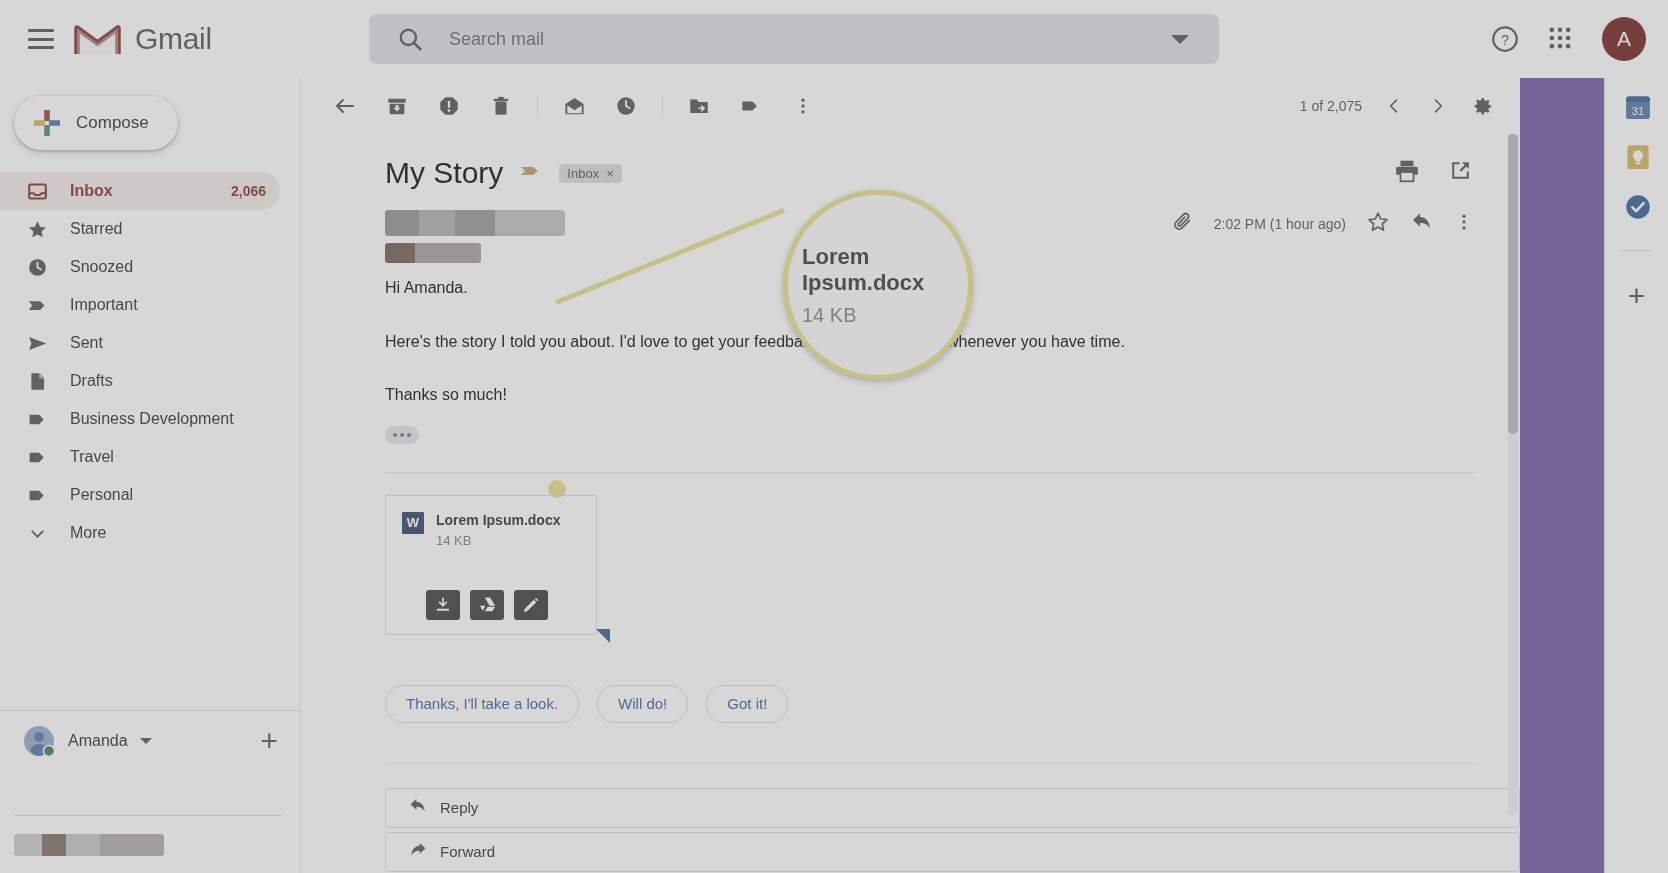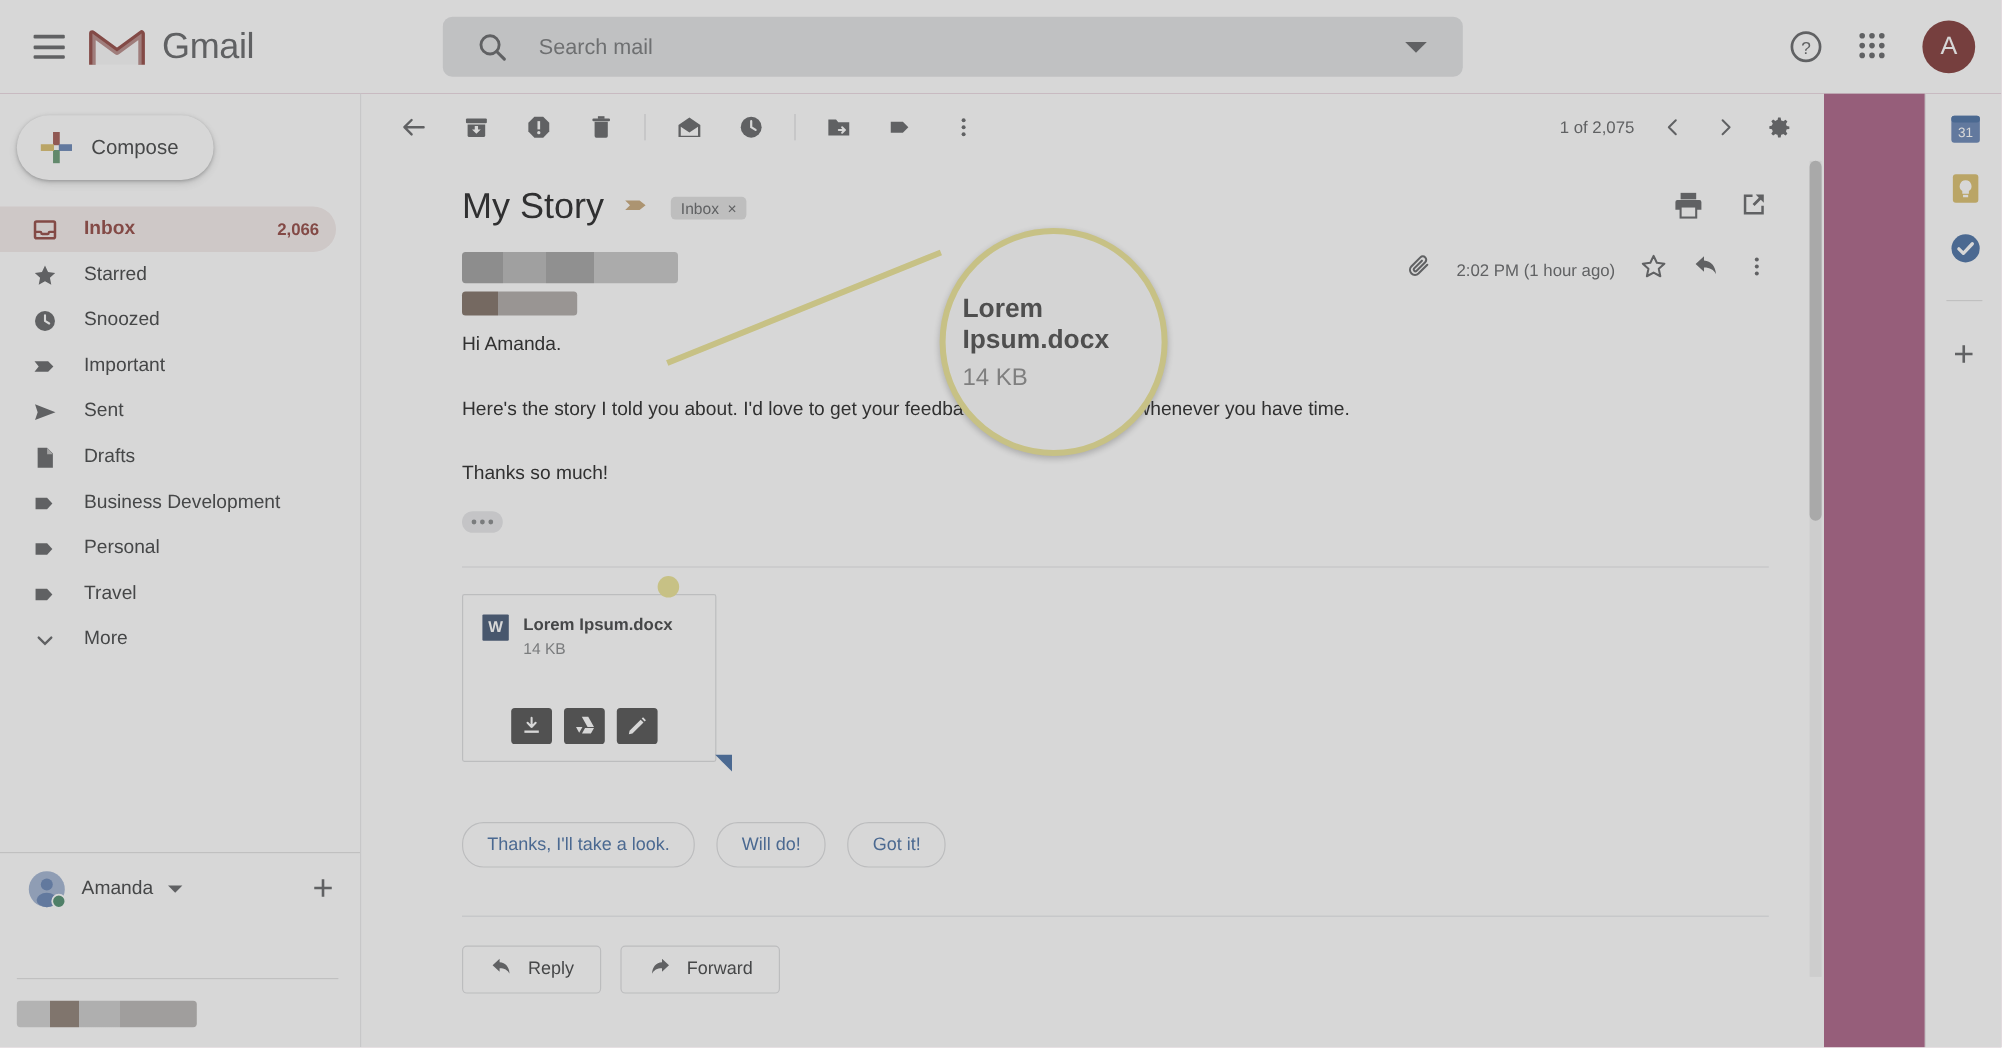--- a/index.html
+++ b/index.html
@@ -4,21 +4,21 @@
 <style>
   * { box-sizing: border-box; margin: 0; padding: 0; }
   html, body {
     width: 1668px; height: 873px;
     font-family: "Liberation Sans", sans-serif;
     background: #fff; overflow: hidden;
   }
   
   #app {
     position: relative; width: 1668px; height: 873px;
-    background: #ec4899;
+    background: #8b5cf6;
     filter: grayscale(0.55) brightness(0.92) contrast(0.82);
   }
 
   
   .topbar {
     position: absolute; top: 0; left: 0; width: 1668px; height: 78px;
     display: flex; align-items: center; background: #fff;
   }
   .hamburger {
     width: 26px; height: 20px; margin-left: 28px; margin-right: 20px;
@@ -124,21 +124,21 @@
     width: 52px; height: 52px; display: flex; align-items: center;
     justify-content: center; cursor: pointer;
   }
   .tb-sep { width: 1px; height: 22px; background: #dadce0; margin: 0 10px; }
   .pagination { margin-left: auto; display: flex; align-items: center; gap: 4px; padding-right: 18px; }
   .page-count { font-size: 14px; color: #5f6368; margin-right: 8px; }
   .pg-arrow { width: 40px; height: 40px; display: flex; align-items: center; justify-content: center; cursor: pointer; }
 
   .subjectrow {
     display: flex; align-items: center; gap: 16px;
-    padding: 22px 0 0 84px; position: relative; text-align: right;
+    padding: 22px 0 0 84px; position: relative;
   }
   .subject { font-size: 30px; color: #202124; font-weight: normal; }
   .label-chip {
     background: #ddd; border-radius: 4px; padding: 2px 8px;
     font-size: 13px; color: #5f6368; display: flex; align-items: center; gap: 7px;
     cursor: pointer;
   }
   .subj-actions {
     position: absolute; right: 46px; top: 24px; display: flex; gap: 28px;
   }
@@ -184,21 +184,21 @@
   }
 
   .smartreply { display: flex; gap: 18px; margin: 50px 0 0 84px; }
   .sr-btn {
     border: 1px solid #dadce0; border-radius: 18px; height: 38px;
     padding: 0 20px; display: flex; align-items: center;
     font-size: 15px; color: #1a73e8; cursor: pointer; background: #fff;
     font-family: "Liberation Sans", sans-serif;
   }
   .replybar-sep { margin: 40px 46px 0 84px; border-top: 1px solid #e4e6eb; }
-  .replybar { display: flex; gap: 16px; margin: 24px 0 0 84px; }
+  .replybar { display: flex; gap: 4px; margin: 24px 0 0 84px; flex-direction: column; }
   .rb-btn {
     border: 1px solid #dadce0; border-radius: 4px; height: 40px;
     padding: 0 22px; display: flex; align-items: center; gap: 12px;
     font-size: 15px; color: #3c4043; cursor: pointer; background: #fff;
     font-family: "Liberation Sans", sans-serif;
   }
 
   .mainscroll {
     position: absolute; top: 56px; right: 2px; width: 10px; height: 680px;
     background: #f1f1f1;
@@ -377,30 +377,30 @@
         </span>
         <span class="nlabel">Business Development</span>
       </div>
 
       <div class="navitem">
         <span class="nicon">
           <svg width="21" height="21" viewBox="0 0 24 24">
             <path d="M3 6.5h11l5 5.5-5 5.5H3z" fill="#5f6368"></path>
           </svg>
         </span>
+        <span class="nlabel">Travel</span>
+      </div>
+
+      <div class="navitem">
+        <span class="nicon">
+          <svg width="21" height="21" viewBox="0 0 24 24">
+            <path d="M3 6.5h11l5 5.5-5 5.5H3z" fill="#5f6368"></path>
+          </svg>
+        </span>
         <span class="nlabel">Personal</span>
-      </div>
-
-      <div class="navitem">
-        <span class="nicon">
-          <svg width="21" height="21" viewBox="0 0 24 24">
-            <path d="M3 6.5h11l5 5.5-5 5.5H3z" fill="#5f6368"></path>
-          </svg>
-        </span>
-        <span class="nlabel">Travel</span>
       </div>
 
       <div class="navitem">
         <span class="nicon">
           <svg width="21" height="21" viewBox="0 0 24 24">
             <path d="M6 9.5l6 6 6-6" fill="none" stroke="#5f6368" stroke-width="2.2" stroke-linecap="round"></path>
           </svg>
         </span>
         <span class="nlabel">More</span>
       </div>

